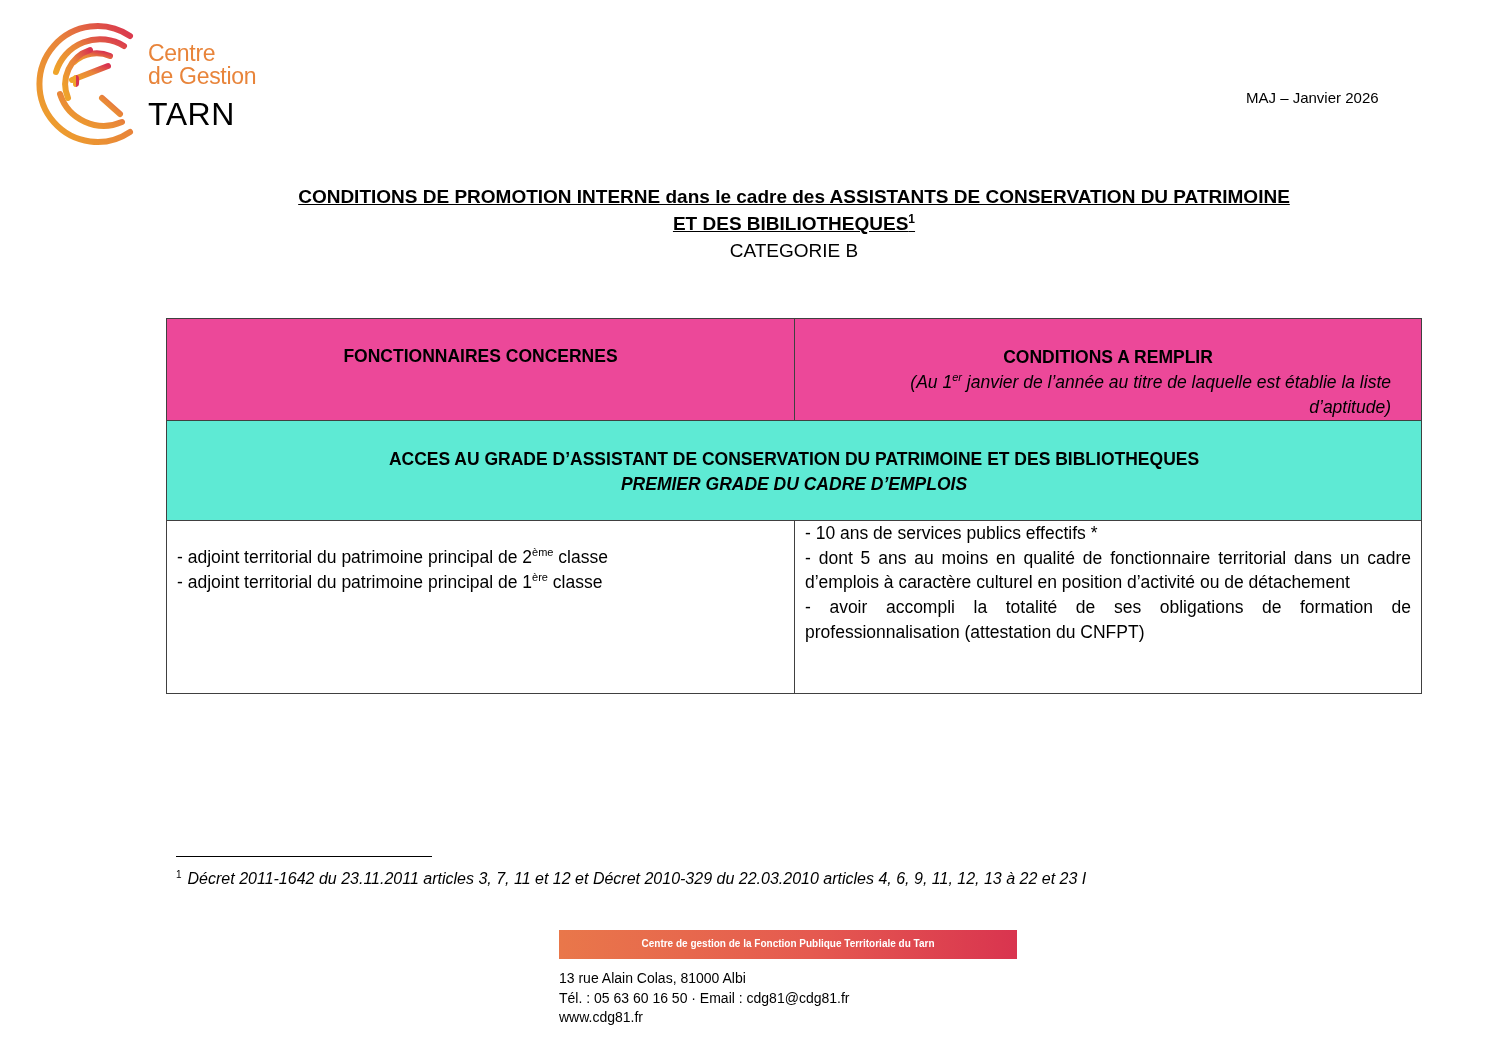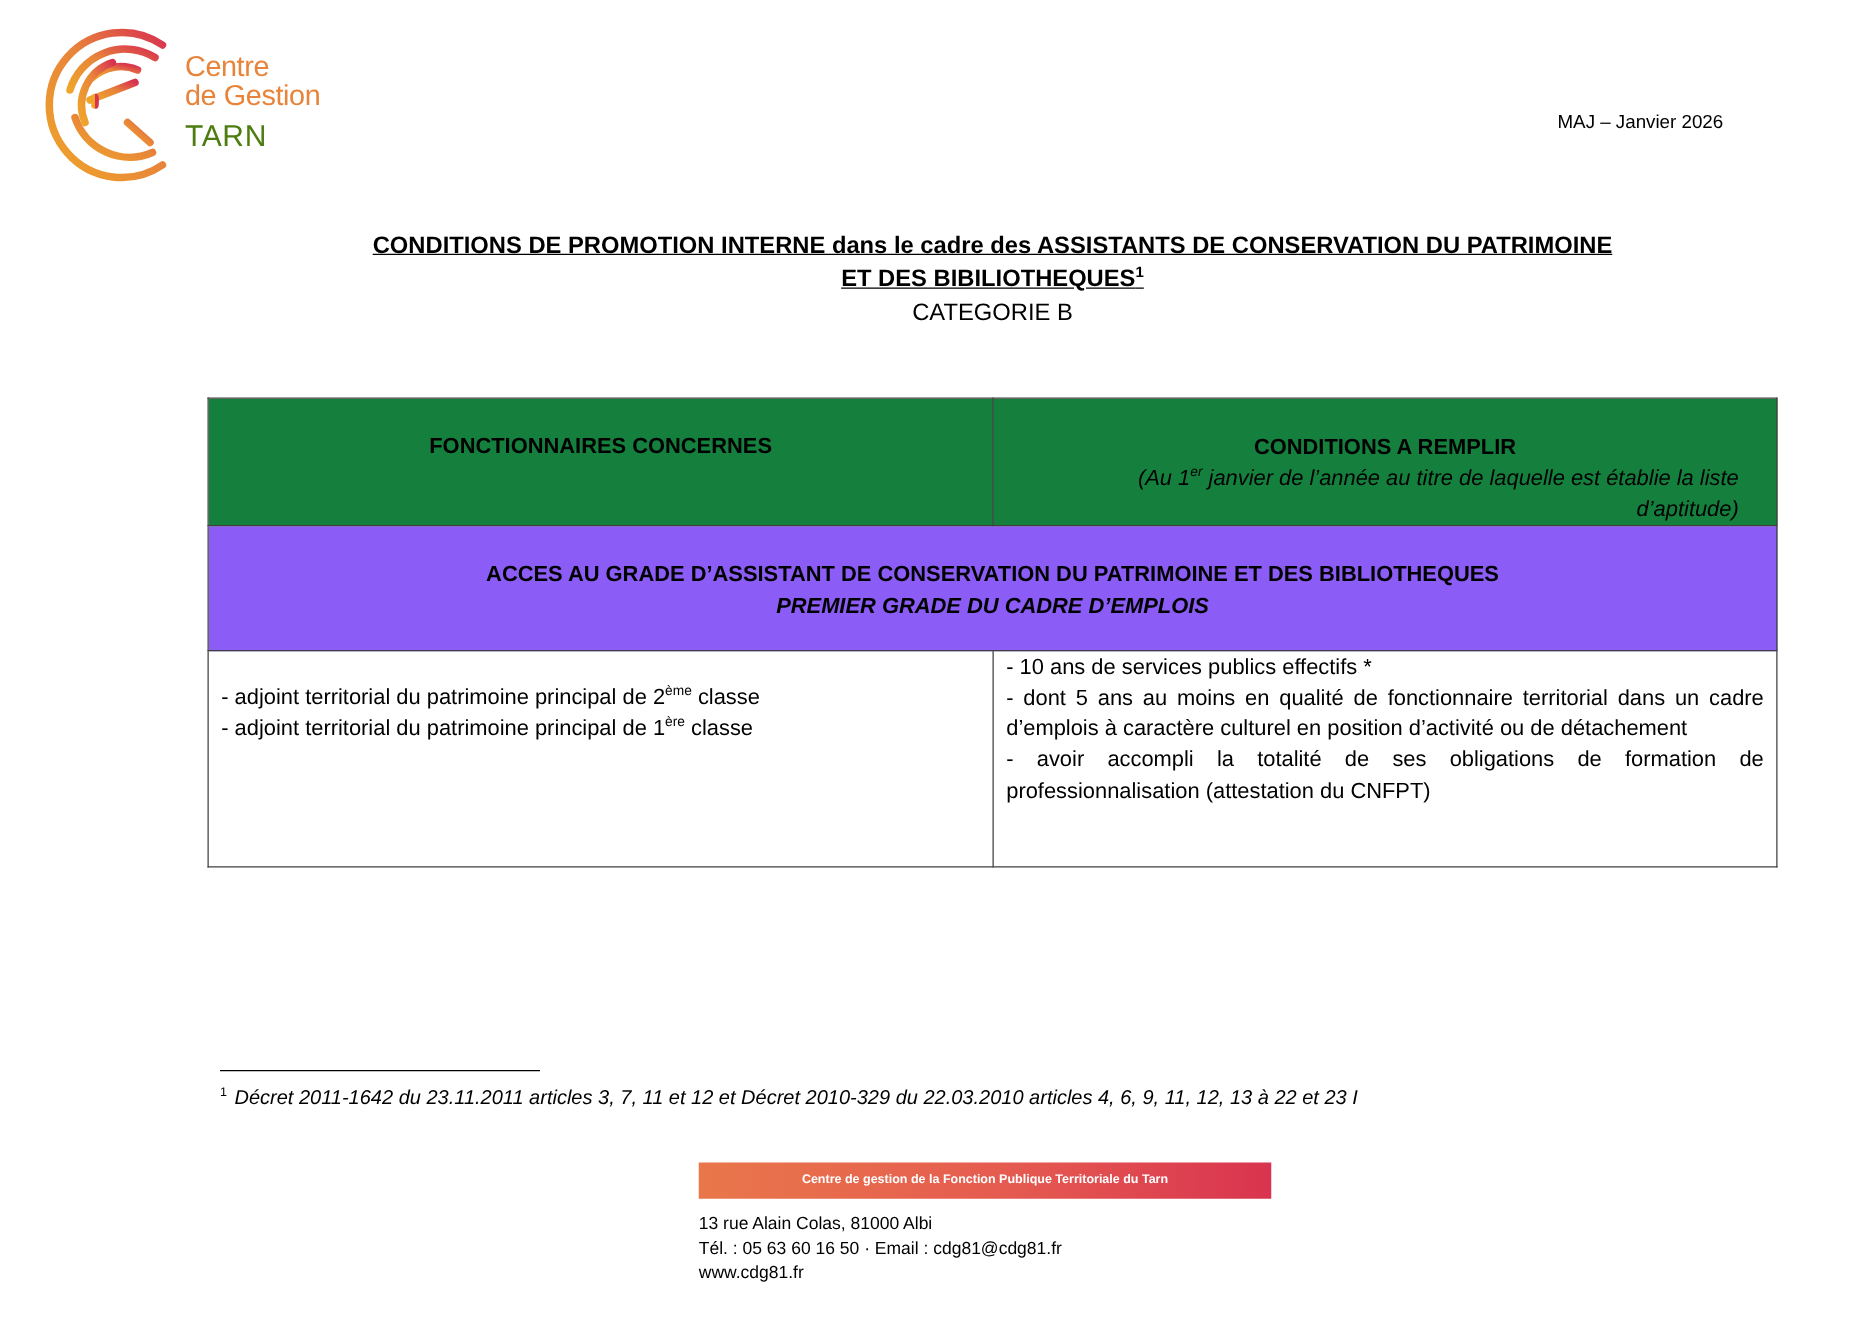--- a/index.html
+++ b/index.html
@@ -5,42 +5,42 @@
     html, body { margin: 0; padding: 0; background: #ffffff; }
     body {
       width: 1497px; height: 1058px; position: relative; overflow: hidden;
       font-family: "Liberation Sans", sans-serif; color: #000;
     }
     .logo { position: absolute; left: 30px; top: 22px; width: 250px; height: 126px; }
     .logo svg { position: absolute; left: 0; top: 0; }
     .logo-text { position: absolute; left: 118px; top: 20px; line-height: 1; }
     .logo-line1, .logo-line2 { font-size: 23px; color: #e8843a; display: block; letter-spacing: -0.3px; }
     .logo-line2 { margin-top: 0px; }
-    .logo-line3 { font-size: 24px; color: #4d7c0f; display: block; margin-top: 10px; letter-spacing: 0.5px; }
+    .logo-line3 { font-size: 32px; color: #000000; display: block; margin-top: 10px; letter-spacing: 0.5px; }
 
     .maj { position: absolute; left: 1246px; top: 89px; font-size: 15px; }
 
     .title-block { position: absolute; left: 160px; width: 1268px; top: 183px; text-align: center; }
     .title-line { font-size: 19px; font-weight: bold; text-decoration: underline; line-height: 27px; display: block; }
     .title-sup { font-size: 12px; vertical-align: super; line-height: 0; }
     .subtitle { font-size: 19px; line-height: 27px; display: block; }
 
     table.conds {
       position: absolute; left: 166px; top: 318px; width: 1256px;
       border-collapse: collapse; font-size: 17.5px;
     }
     table.conds td { border: 1.5px solid #404040; vertical-align: top; padding: 0; }
-    .hdr { background: #15803d; }
+    .hdr { background: #ec4899; }
     .hdr-left { width: 627px; height: 99px; text-align: center; font-weight: bold; }
     .hdr-left span { display: block; padding-top: 27px; }
     .hdr-right { text-align: center; height: 99px; }
     .hdr-right .h { font-weight: bold; display: block; padding-top: 26px; line-height: 25px; }
     .hdr-right .n { font-style: italic; display: block; line-height: 25px; padding: 0 30px; text-align: right; }
     .n sup { font-size: 11px; line-height: 0; }
-    .grade { background: #8b5cf6; text-align: center; height: 99px; }
+    .grade { background: #5eead4; text-align: center; height: 99px; }
     .grade .g1 { font-weight: bold; display: block; padding-top: 26px; line-height: 25px; }
     .grade .g2 { font-weight: bold; font-style: italic; display: block; line-height: 25px; }
     .cell-left { padding: 0 10px !important; height: 172px; }
     .cell-left .item { display: block; line-height: 24.5px; }
     .cell-left .first { margin-top: 24px; }
     .cell-left sup { font-size: 11px; line-height: 0; }
     .cell-right { padding: 0 10px !important; }
     .cell-right p { margin: 0; line-height: 24.7px; text-align: justify; }
     .cell-right p:first-child { margin-top: 0px; }
 

